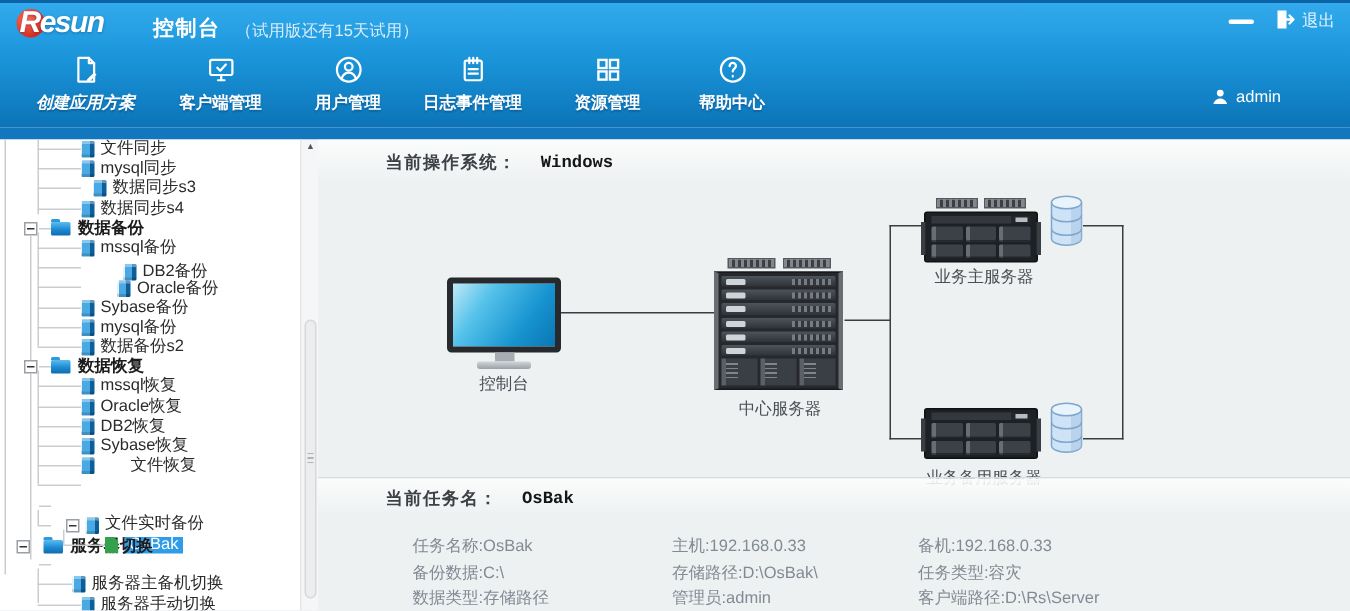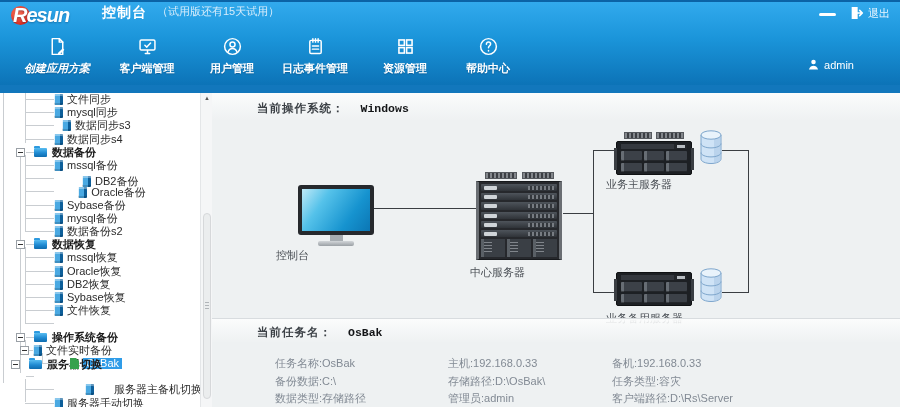--- a/index.html
+++ b/index.html
@@ -6,21 +6,21 @@
   html,body { width:900px; height:407px; overflow:hidden; }
   body { font-family:"Liberation Sans","DejaVu Sans",sans-serif; background:#eef1f2; position:relative; }
   #app { position:absolute; inset:0; }
 
   
   #header { position:absolute; left:0; top:0; width:900px; height:85px;
             background:linear-gradient(180deg,#33abee 0%,#1b95da 45%,#0c73b7 100%); }
   #header::before { content:""; position:absolute; left:0; top:0; right:0; height:2px; background:#0b63a6; }
   #nav-strip { position:absolute; left:0; top:85px; width:900px; height:8px; background:#1277bc; }
 
-  .titlebar { position:absolute; left:12px; top:4px; height:24px; display:flex; align-items:flex-start; gap:10px; }
+  .titlebar { position:absolute; left:12px; top:4px; height:24px; display:flex; align-items:flex-end; gap:10px; }
   .logo { position:relative; width:80px; height:24px; }
   .logo-swirl { position:absolute; left:-1px; top:2px; width:19px; height:19px; border-radius:50%;
                 background:radial-gradient(circle at 35% 35%,#ff7258,#d92b1f 70%); }
   .logo-text { position:absolute; left:1px; top:0; font-size:20px; font-weight:bold; font-style:italic;
                letter-spacing:-1px; color:#fff; text-shadow:0 1px 2px rgba(0,40,80,.35); }
   .app-title { color:#fff; font-size:14px; font-weight:bold; letter-spacing:1px; }
   .trial-note { color:#d8edfb; font-size:11px; }
 
   .win-min { position:absolute; right:64px; top:13px; width:17px; height:3px; background:#fff; border-radius:2px; cursor:pointer; }
   .exit-btn { position:absolute; right:10px; top:5px; display:flex; align-items:center; gap:3px; cursor:pointer; }
@@ -66,21 +66,21 @@
   
   #content { position:absolute; left:212px; top:93px; right:0; bottom:0; background:#eef1f2; overflow:hidden; }
   .os-band { position:absolute; left:0; top:0; right:0; height:28px; background:linear-gradient(180deg,#fbfcfc,rgba(238,241,242,0)); }
   .hdr-row { position:absolute; left:45px; display:flex; align-items:center; gap:16px; }
   .hdr-label { font-size:11.5px; font-weight:bold; color:#3c4146; letter-spacing:1px; }
   .hdr-value { font-size:11.5px; font-weight:bold; color:#131517; font-family:"Liberation Mono","DejaVu Sans Mono",monospace; }
 
   .hline, .vline { position:absolute; background:#3a3e42; }
   .hline { height:1px; } .vline { width:1px; }
 
-  .node-label { position:absolute; font-size:11px; color:#4a4f55; text-align:left; white-space:nowrap; }
+  .node-label { position:absolute; font-size:11px; color:#4a4f55; text-align:center; white-space:nowrap; }
 
   
   .monitor { position:absolute; left:86px; top:92px; width:76px; }
   .mon-screen { width:76px; height:50px; border:4px solid #26292d; border-radius:3px;
                 background:linear-gradient(125deg,#bfe9f7 0%,#55c2ea 30%,#1693cf 70%,#0b76b4 100%); }
   .mon-neck { width:13px; height:6px; background:#a7adb2; margin:0 auto; }
   .mon-base { width:36px; height:5px; background:linear-gradient(180deg,#d2d6d9,#9aa0a5); margin:0 auto; border-radius:2px; }
 
   
   .rack { position:absolute; left:264px; top:79px; width:86px; }
@@ -250,44 +250,39 @@
         <span class="tlabel">Oracle恢复</span>
       </div>
       <div class="tree-row" style="top: 184.8px; padding-left: 54px;">
         <span class="ticon leaf"></span>
         <span class="tlabel">DB2恢复</span>
       </div>
       <div class="tree-row" style="top: 198px; padding-left: 54px;">
         <span class="ticon leaf"></span>
         <span class="tlabel">Sybase恢复</span>
       </div>
-      <div class="tree-row" style="top: 211.2px; padding-left: 54px;">
+      <div class="tree-row" style="top: 211.2px; padding-left: 54px; gap: 20px;">
         <span class="ticon leaf"></span>
         <span class="tlabel">文件恢复</span>
       </div>
-      <div class="tree-row" style="top: 237.6px; padding-left: 16px;">
-        <span class="tbox"></span>
-        <span class="ticon folder"></span>
-        <span class="tlabel bold">操作系统备份</span>
-      </div>
-      <div class="tree-row" style="top: 250.8px; padding-left: 20px;">
+      <div class="tree-row" style="top: 250.8px; padding-left: 44px; font-family: Liberation Mono, monospace;">
         <span class="tbox" style="margin-right: 4px;"></span>
         <span class="ticon leaf"></span>
         <span class="tlabel">文件实时备份</span>
       </div>
       <div class="tree-row" style="top: 264px; padding-left: 70px;">
         <span class="ticon file"></span>
         <span class="tlabel sel">OsBak</span>
       </div>
       <div class="tree-row" style="top: 265px; padding-left: 11px;">
         <span class="tbox"></span>
         <span class="ticon folder"></span>
         <span class="tlabel bold">服务器切换</span>
       </div>
-      <div class="tree-row" style="top: 290.4px; padding-left: 85px; gap: 16px;">
+      <div class="tree-row" style="top: 290.4px; padding-left: 48px;">
         <span class="ticon leaf"></span>
         <span class="tlabel">服务器主备机切换</span>
       </div>
       <div class="tree-row" style="top: 303.6px; padding-left: 54px;">
         <span class="ticon leaf"></span>
         <span class="tlabel">服务器手动切换</span>
       </div>
       <div class="tline" style="left: 3px; top: 0px; width: 1px; height: 290px;"></div>
       <div class="tline" style="left: 20px; top: 64px; width: 1px; height: 216px;"></div>
       <div class="tline" style="left: 25px; top: 6px; width: 29px; height: 1px;"></div>

